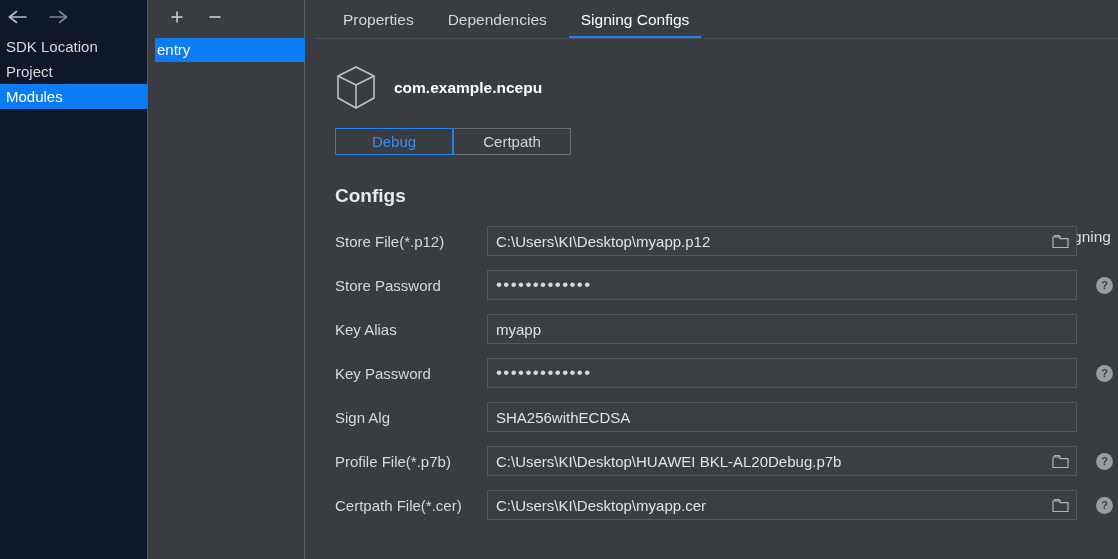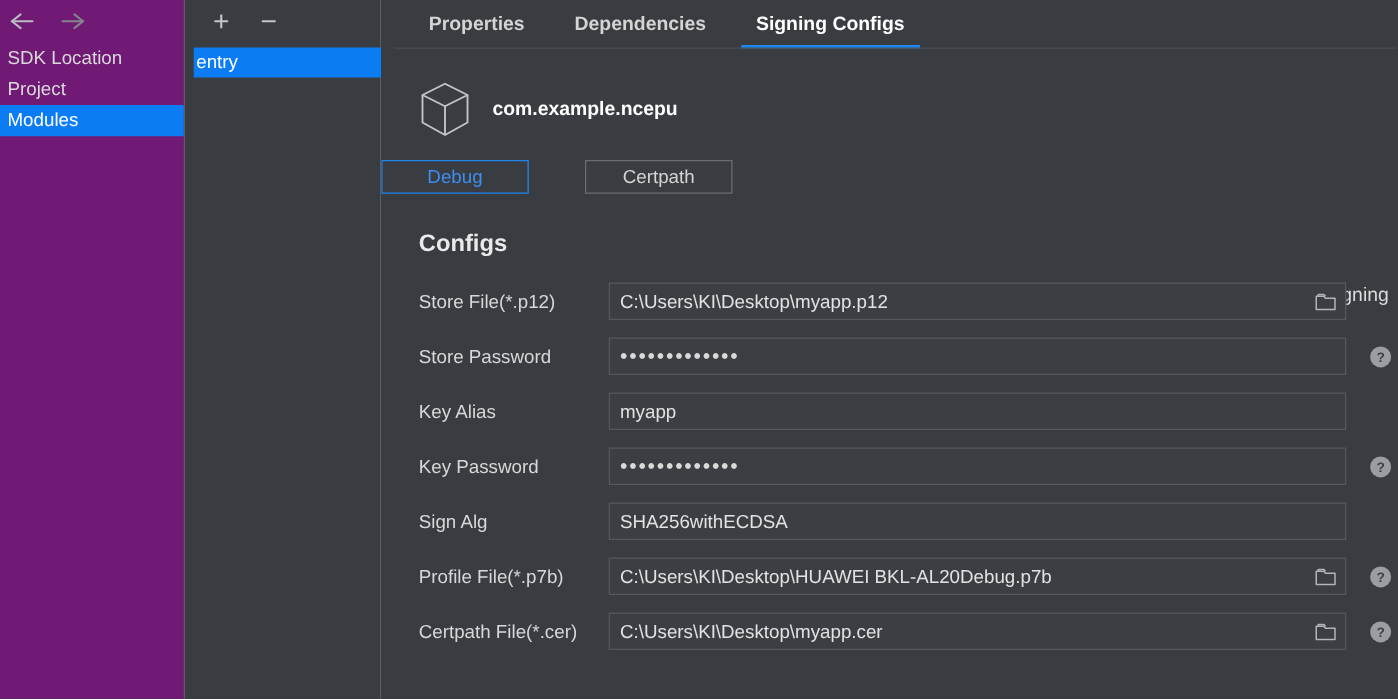--- a/index.html
+++ b/index.html
@@ -17,21 +17,21 @@
     height: 559px;
     background: #393c41;
     display: flex;
     color: #d8d8d8;
   }
 
   
   .left-panel {
     width: 148px;
     height: 559px;
-    background: #701a75;
+    background: #0f172a;
     border-right: 1px solid #5a5d63;
     flex: 0 0 148px;
     position: relative;
   }
   .nav-arrows {
     height: 34px;
     display: flex;
     align-items: center;
     padding-left: 6px;
     gap: 16px;
@@ -103,22 +103,21 @@
     position: relative;
     overflow: hidden;
   }
 
   .tabbar {
     height: 39px;
     position: relative;
     display: flex;
     align-items: center;
     padding-left: 22px;
-    gap: 8px;
-    font-weight: bold;
+    gap: 2px;
   }
   .tab {
     font-size: 15.5px;
     color: #d4d4d4;
     padding: 0 16px;
     height: 38px;
     line-height: 38px;
     position: relative;
     cursor: pointer;
     white-space: nowrap;
@@ -157,21 +156,21 @@
   .pkg-name {
     font-size: 15.5px;
     font-weight: bold;
     color: #ffffff;
   }
 
   
   .seg-wrap {
     display: flex;
     margin-top: 15px;
-    gap: 45px;
+    margin-left: 30px;
   }
   .seg {
     width: 118px;
     height: 27px;
     line-height: 25px;
     text-align: center;
     font-size: 15px;
     color: #d4d4d4;
     border: 1px solid #6a6d72;
     cursor: pointer;

